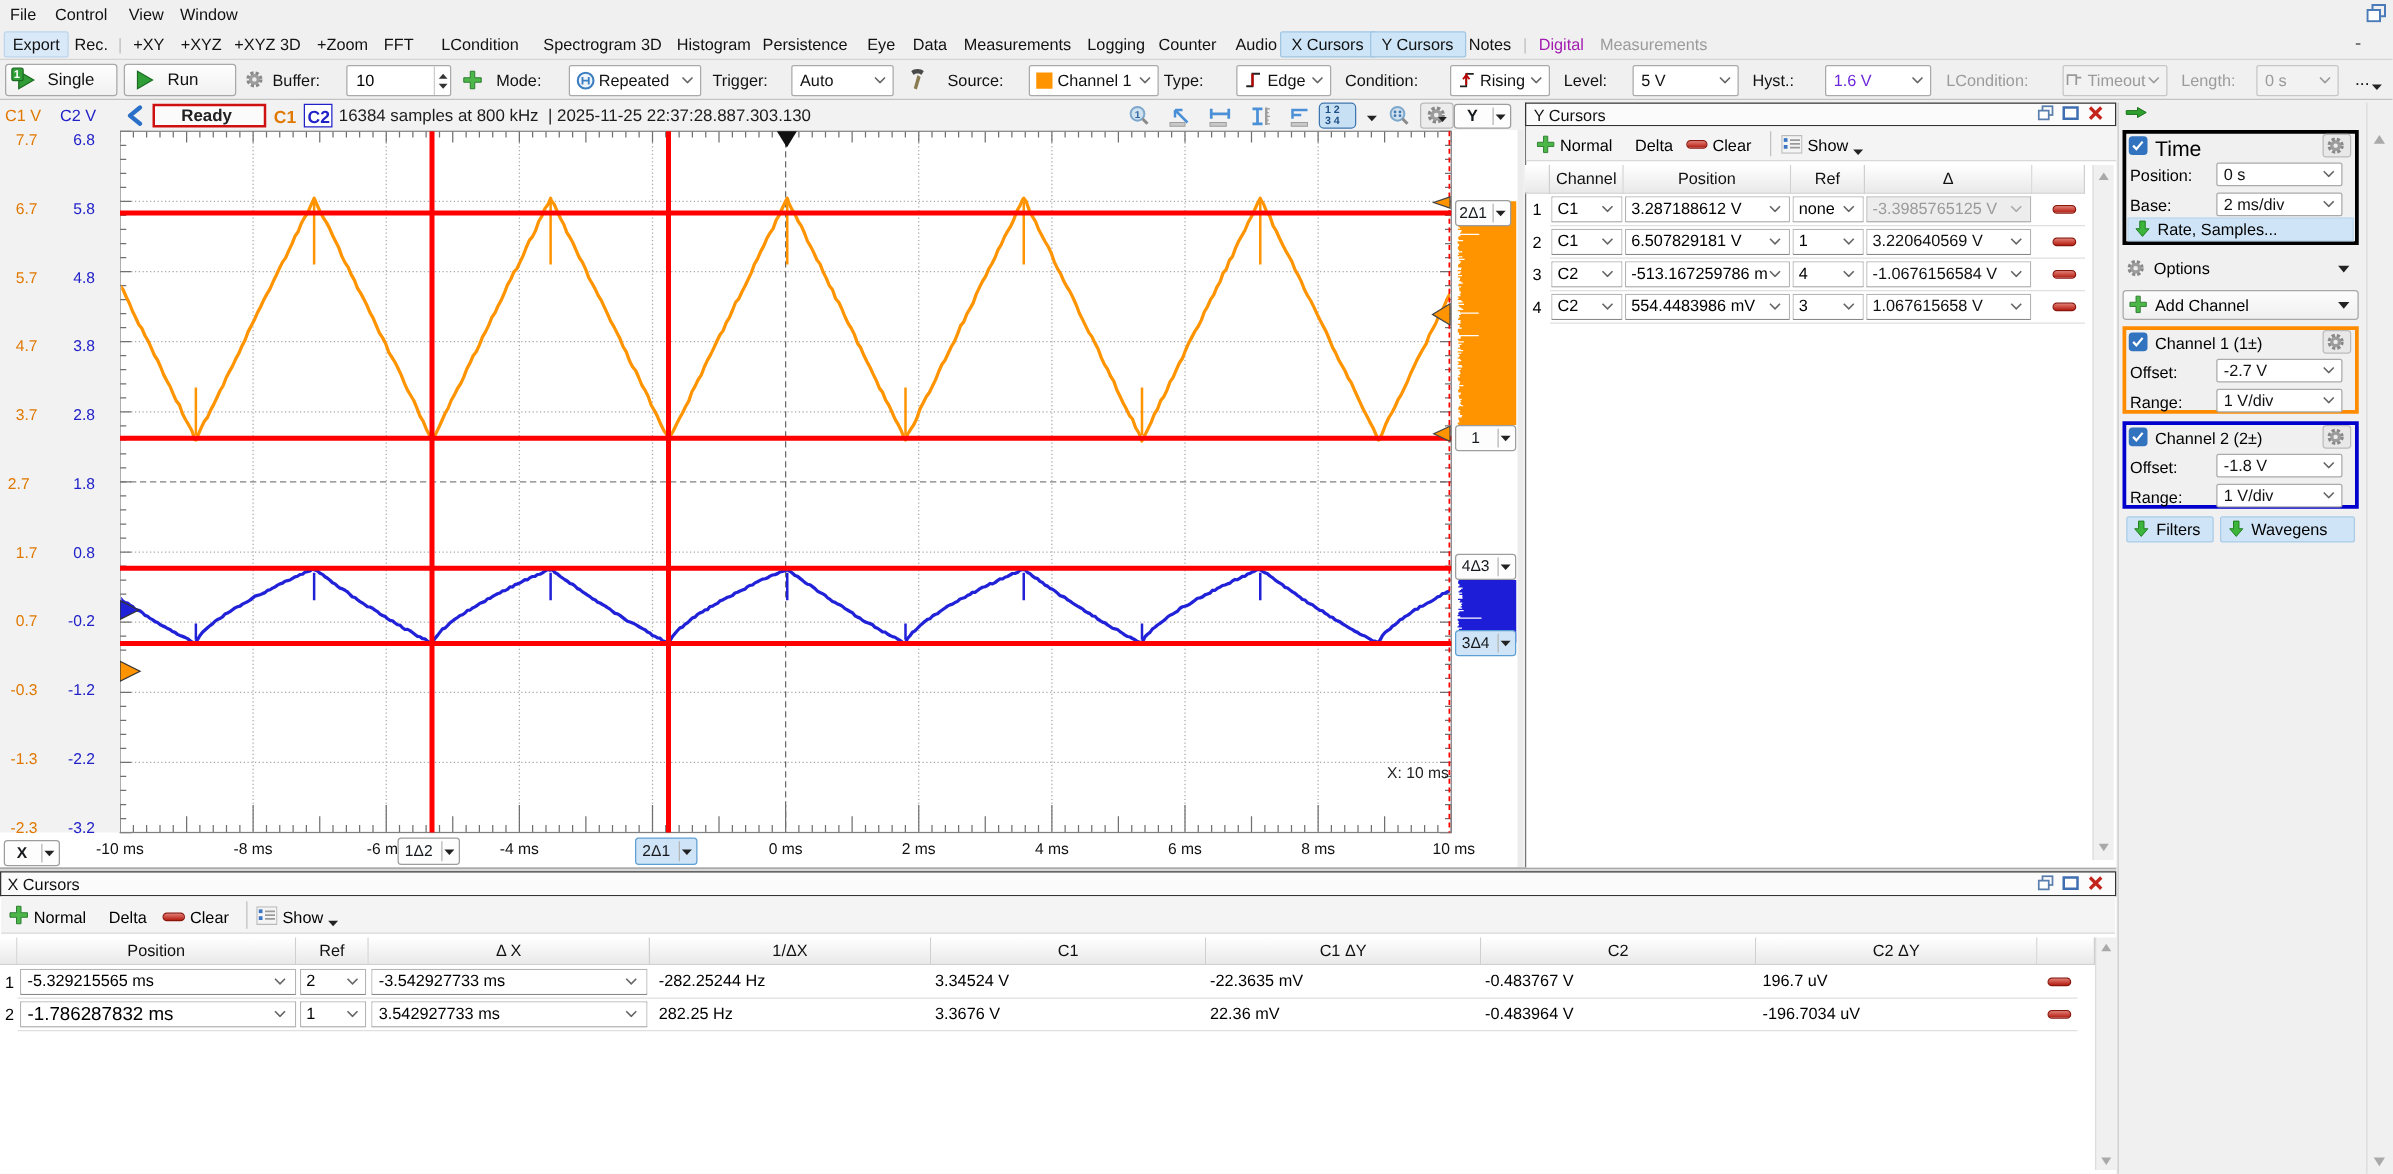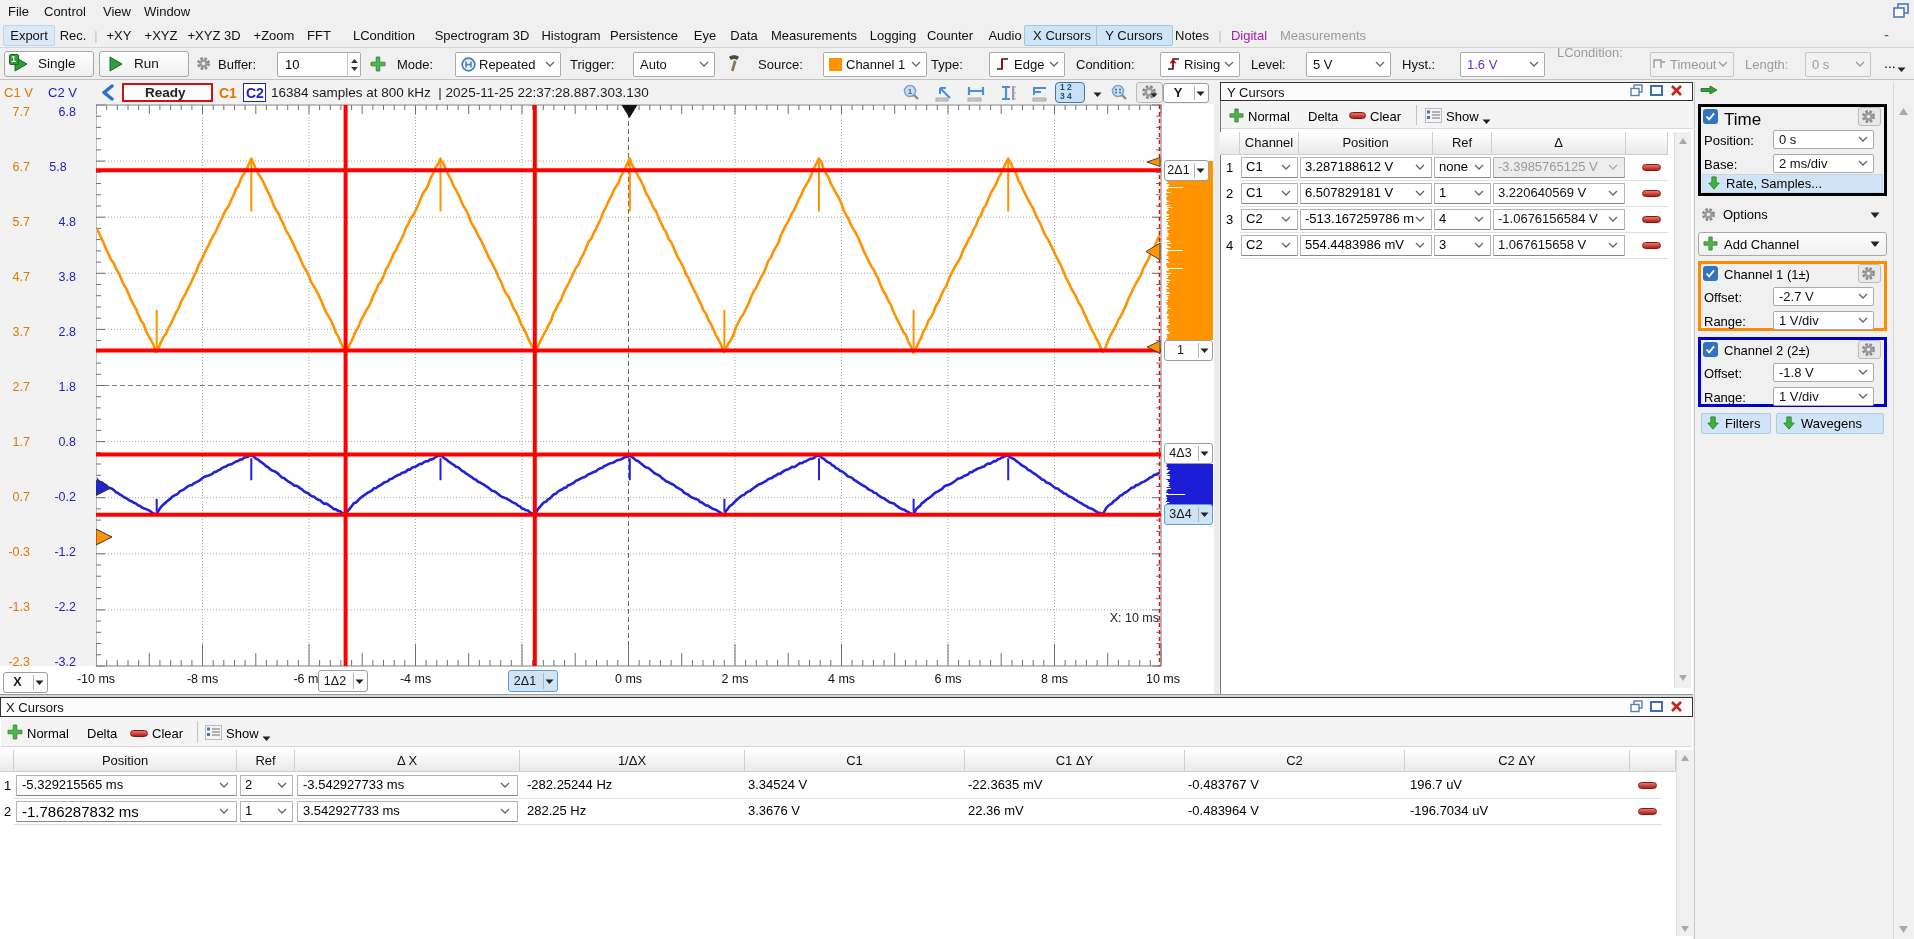--- a/index.html
+++ b/index.html
@@ -132,21 +132,21 @@
 <div class="abs txt" style="left:1313px;top:52px;height:25px;line-height:25px;font-size:13px;color:#111">5 V</div>
 <svg class="abs" style="left:1375px;top:61px" width="10" height="6" viewBox="0 0 10 6">
     <path d="M1 1l4 4 4-4" stroke="#666" stroke-width="1.3" fill="none"></path>
   </svg>
 <div class="lbl" style="left:1402px;top:57px">Hyst.:</div>
 <div class="abs" style="left:1460px;top:52px;width:85px;height:25px;background:#fff;border:1px solid #aaa;border-radius:2px"></div>
 <div class="abs txt" style="left:1467px;top:52px;height:25px;line-height:25px;font-size:13px;color:#6d28d9">1.6 V</div>
 <svg class="abs" style="left:1529px;top:61px" width="10" height="6" viewBox="0 0 10 6">
     <path d="M1 1l4 4 4-4" stroke="#666" stroke-width="1.3" fill="none"></path>
   </svg>
-<div class="lbl gr" style="left:1557px;top:45px">LCondition:</div>
+<div class="lbl gr" style="left:1557px;top:57px">LCondition:</div>
 <div class="abs" style="left:1650px;top:52px;width:84px;height:25px;background:#f2f2f2;border:1px solid #c6c6c6;border-radius:2px"></div>
 <div class="abs txt" style="left:1670px;top:52px;height:25px;line-height:25px;font-size:13px;color:#9a9a9a">Timeout</div>
 <svg class="abs" style="left:1718px;top:61px" width="10" height="6" viewBox="0 0 10 6">
     <path d="M1 1l4 4 4-4" stroke="#9a9a9a" stroke-width="1.3" fill="none"></path>
   </svg>
 <svg class="abs" style="left:1653px;top:57px" width="13" height="14" viewBox="0 0 13 14">
     <path d="M1 11V3h7v8M8 5h4" stroke="#999" stroke-width="1.4" fill="none"></path>
   </svg>
 <div class="lbl gr" style="left:1745px;top:57px">Length:</div>
 <div class="abs" style="left:1805px;top:52px;width:66px;height:25px;background:#f2f2f2;border:1px solid #c6c6c6;border-radius:2px"></div>
@@ -247,28 +247,28 @@
 <polygon points="96,529 112,537 96,545" fill="#ff9400" stroke="#333" stroke-width="1"></polygon>
 <polygon points="1160,157.5 1147,162 1160,166.5" fill="#ff9400" stroke="#444" stroke-width="1"></polygon>
 <polygon points="1160,243 1146,251.5 1160,260" fill="#ff9400" stroke="#444" stroke-width="1"></polygon>
 <polygon points="1160,341 1147,347 1160,353" fill="#ff9400" stroke="#444" stroke-width="1"></polygon>
 </svg></div>
 <div class="abs" style="left:0;top:104px;width:96px;height:562px;background:#f2f2f2"></div>
 <div class="abs" style="left:1214px;top:104px;width:5px;height:590px;background:#ececec"></div>
 <div class="abs txt" style="left:0;top:104.5px;width:30px;text-align:right;font-size:12.5px;color:#e07800">7.7</div>
 <div class="abs txt" style="left:40px;top:104.5px;width:36px;text-align:right;font-size:12.5px;color:#2121c8">6.8</div>
 <div class="abs txt" style="left:0;top:159.5px;width:30px;text-align:right;font-size:12.5px;color:#e07800">6.7</div>
-<div class="abs txt" style="left:40px;top:159.5px;width:36px;text-align:center;font-size:12.5px;color:#2121c8">5.8</div>
+<div class="abs txt" style="left:40px;top:159.5px;width:36px;text-align:right;font-size:12.5px;color:#2121c8">5.8</div>
 <div class="abs txt" style="left:0;top:214.5px;width:30px;text-align:right;font-size:12.5px;color:#e07800">5.7</div>
 <div class="abs txt" style="left:40px;top:214.5px;width:36px;text-align:right;font-size:12.5px;color:#2121c8">4.8</div>
 <div class="abs txt" style="left:0;top:269.5px;width:30px;text-align:right;font-size:12.5px;color:#e07800">4.7</div>
 <div class="abs txt" style="left:40px;top:269.5px;width:36px;text-align:right;font-size:12.5px;color:#2121c8">3.8</div>
 <div class="abs txt" style="left:0;top:324.5px;width:30px;text-align:right;font-size:12.5px;color:#e07800">3.7</div>
 <div class="abs txt" style="left:40px;top:324.5px;width:36px;text-align:right;font-size:12.5px;color:#2121c8">2.8</div>
-<div class="abs txt" style="left:0;top:379.5px;width:30px;text-align:right;font-size:12.5px;color:#e07800">2.7</div>
+<div class="abs txt" style="left:0;top:379.5px;width:30px;text-align:center;font-size:12.5px;color:#e07800">2.7</div>
 <div class="abs txt" style="left:40px;top:379.5px;width:36px;text-align:right;font-size:12.5px;color:#2121c8">1.8</div>
 <div class="abs txt" style="left:0;top:434.5px;width:30px;text-align:right;font-size:12.5px;color:#e07800">1.7</div>
 <div class="abs txt" style="left:40px;top:434.5px;width:36px;text-align:right;font-size:12.5px;color:#2121c8">0.8</div>
 <div class="abs txt" style="left:0;top:489.5px;width:30px;text-align:right;font-size:12.5px;color:#e07800">0.7</div>
 <div class="abs txt" style="left:40px;top:489.5px;width:36px;text-align:right;font-size:12.5px;color:#2121c8">-0.2</div>
 <div class="abs txt" style="left:0;top:544.5px;width:30px;text-align:right;font-size:12.5px;color:#e07800">-0.3</div>
 <div class="abs txt" style="left:40px;top:544.5px;width:36px;text-align:right;font-size:12.5px;color:#2121c8">-1.2</div>
 <div class="abs txt" style="left:0;top:599.5px;width:30px;text-align:right;font-size:12.5px;color:#e07800">-1.3</div>
 <div class="abs txt" style="left:40px;top:599.5px;width:36px;text-align:right;font-size:12.5px;color:#2121c8">-2.2</div>
 <div class="abs txt" style="left:0;top:654.5px;width:30px;text-align:right;font-size:12.5px;color:#e07800">-2.3</div>

